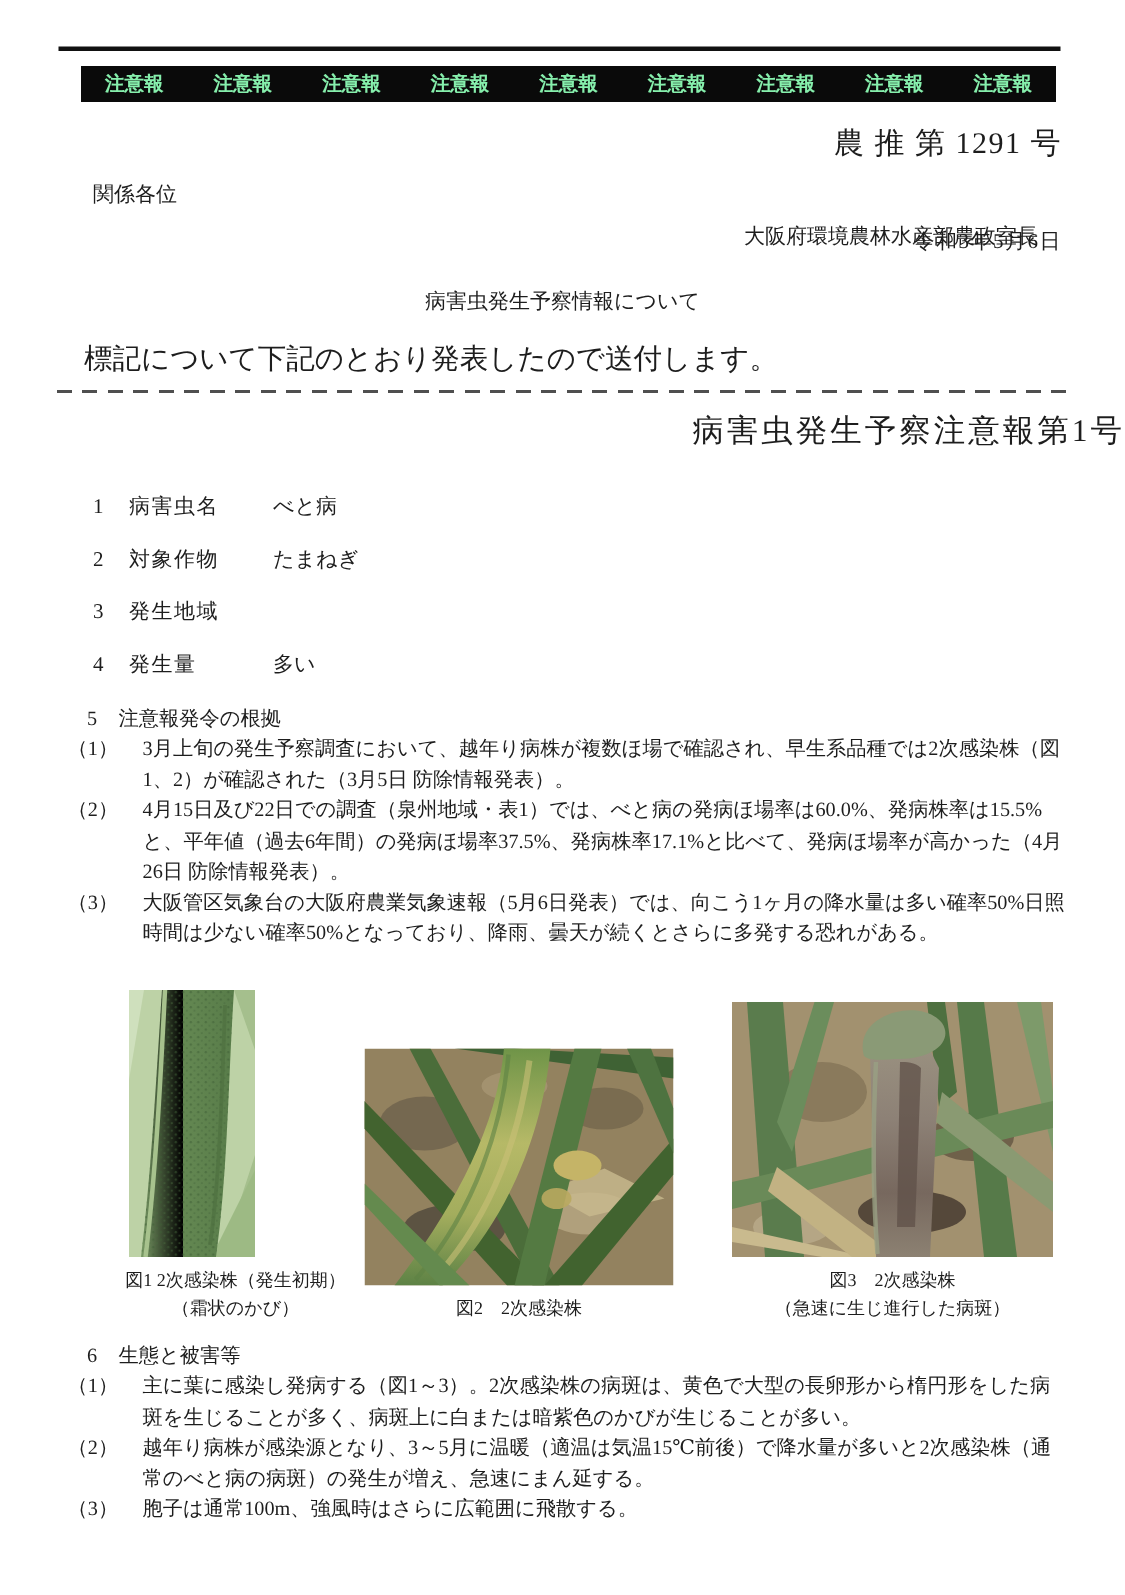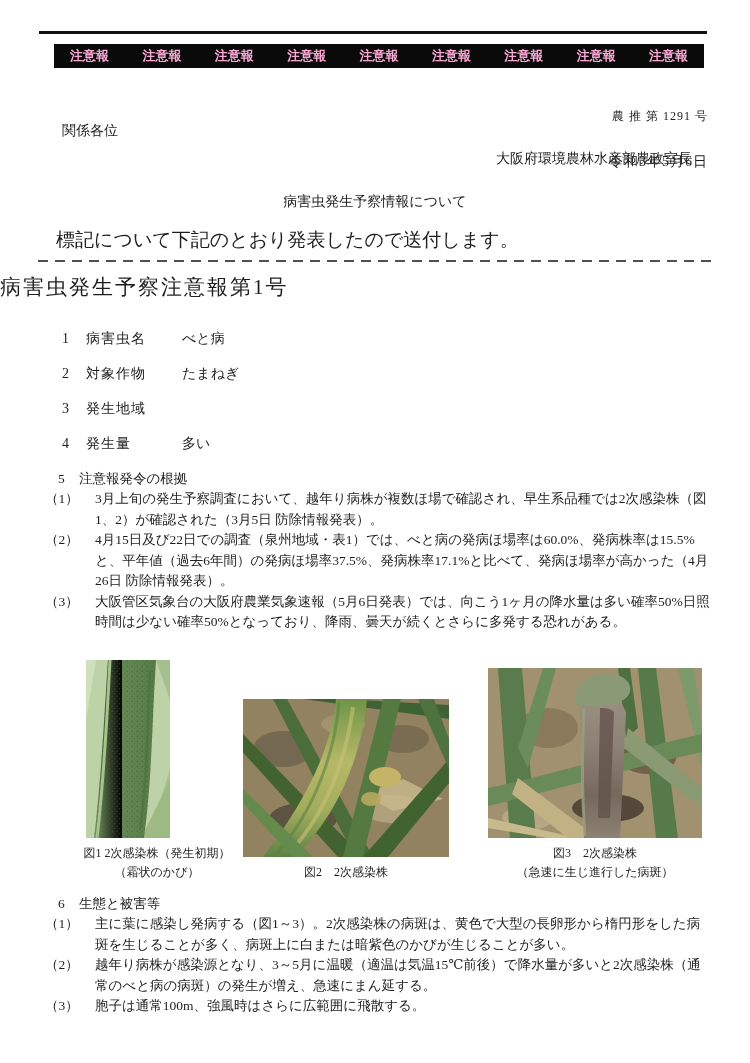--- a/index.html
+++ b/index.html
@@ -9,38 +9,38 @@
     font-family:"Liberation Serif","DejaVu Serif",serif;
     color:#1d1d1d; font-size:13.5px; line-height:20.5px;
   }
   .abs { position:absolute; }
 
   
   .top-rule { left:39px; top:31px; width:668px; height:3px; background:#111; }
   .banner {
     left:54px; top:44px; width:650px; height:24px; background:#0a0a0a;
     display:flex; justify-content:space-between; align-items:center;
-    padding:0 16px; color:#f9a8d4; font-weight:bold; font-size:13px;
-  }
-
-  
-  .doc-no   { right:42px; top:86px;  font-size:12px; letter-spacing:1px;margin-top:20px; }
+    padding:0 16px; color:#86efac; font-weight:bold; font-size:13px;
+  }
+
+  
+  .doc-no   { right:42px; top:86px;  font-size:20px; letter-spacing:1px; }
   .doc-date { right:42px; top:106px; font-size:14px; letter-spacing:1px;margin-top:46px; }
   .recipient{ left:62px;  top:121px; font-size:14px; }
   .sender   { right:58px; top:149px; font-size:14px; }
   .subject  { left:0; top:192px; width:750px; text-align:center; font-size:14px; }
   .preamble { left:56px;  top:230px; font-size:19px; }
 
   .dashed {
     left:38px; top:260px; width:674px; height:2px;
     background:repeating-linear-gradient(90deg,#4f4f4f 0 10px,transparent 10px 17px);
   }
 
   .notice-title {
-    left:0; top:272px; width:750px; text-align:left;
+    left:0; top:272px; width:750px; text-align:right;
     font-size:21px; font-weight:normal; letter-spacing:2px; line-height:30px;
   }
 
   
   .summary { left:62px; top:328px; font-size:14px; }
   .summary-row { display:flex; margin-bottom:14px; line-height:21px; }
   .summary-no    { width:24px; }
   .summary-label { width:96px; letter-spacing:1px; }
 
   

